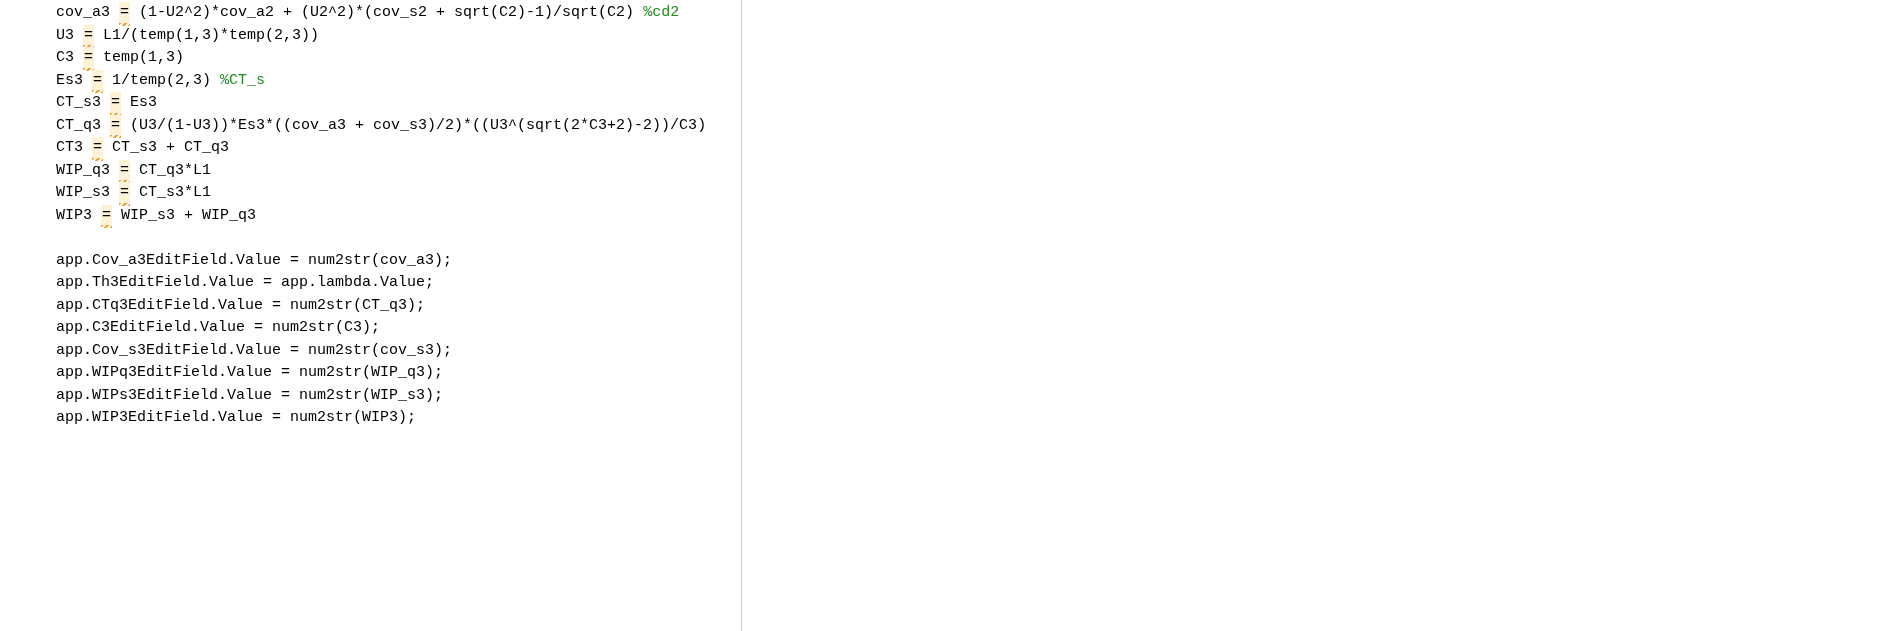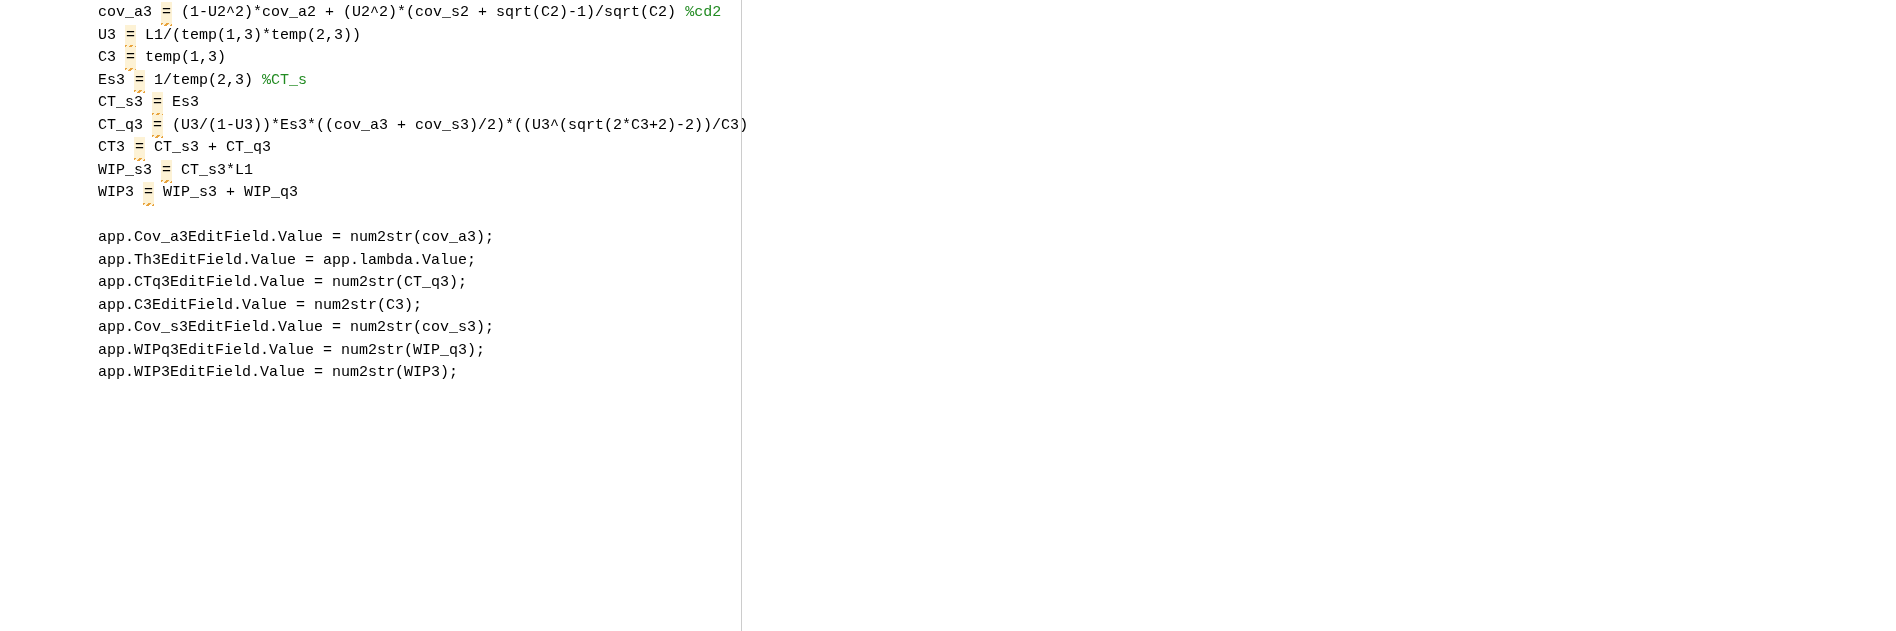--- a/index.html
+++ b/index.html
@@ -13,21 +13,21 @@
       font-size: 15px;
       line-height: 22.5px;
       color: #000000;
       width: 1896px;
       height: 631px;
       overflow: hidden;
       position: relative;
     }
     .editor-container {
       position: relative;
-      padding-left: 98px;
+      padding-left: 56px;
       padding-top: 2px;
     }
     .page-guide {
       position: absolute;
       left: 741px;
       top: 0;
       width: 1px;
       height: 631px;
       background: #cccccc;
     }
@@ -72,23 +72,25 @@
 <div class="page-guide"></div>
 
 <div class="editor-container">
 <div class="code-line"><span class="tok-default">cov_a3 </span><span class="warn-highlight warn-under">=</span><span class="tok-default"> (1-U2^2)*cov_a2 + (U2^2)*(cov_s2 + sqrt(C2)-1)/sqrt(C2) </span><span class="tok-comment">%cd2</span></div>
     <div class="code-line"><span class="tok-default">U3 </span><span class="warn-highlight warn-under">=</span><span class="tok-default"> L1/(temp(1,3)*temp(2,3))</span></div>
     <div class="code-line"><span class="tok-default">C3 </span><span class="warn-highlight warn-under">=</span><span class="tok-default"> temp(1,3)</span></div>
     <div class="code-line"><span class="tok-default">Es3 </span><span class="warn-highlight warn-under">=</span><span class="tok-default"> 1/temp(2,3) </span><span class="tok-comment">%CT_s</span></div>
     <div class="code-line"><span class="tok-default">CT_s3 </span><span class="warn-highlight warn-under">=</span><span class="tok-default"> Es3</span></div>
     <div class="code-line"><span class="tok-default">CT_q3 </span><span class="warn-highlight warn-under">=</span><span class="tok-default"> (U3/(1-U3))*Es3*((cov_a3 + cov_s3)/2)*((U3^(sqrt(2*C3+2)-2))/C3)</span></div>
     <div class="code-line"><span class="tok-default">CT3 </span><span class="warn-highlight warn-under">=</span><span class="tok-default"> CT_s3 + CT_q3</span></div>
+    <div class="code-line"><span class="tok-default">WIP_q3 </span><span class="warn-highlight warn-under">=</span><span class="tok-default"> CT_q3*L1</span></div>
     <div class="code-line"><span class="tok-default">WIP_s3 </span><span class="warn-highlight warn-under">=</span><span class="tok-default"> CT_s3*L1</span></div>
     <div class="code-line"><span class="tok-default">WIP3 </span><span class="warn-highlight warn-under">=</span><span class="tok-default"> WIP_s3 + WIP_q3</span></div>
     <div class="code-line"><span class="tok-default"></span></div>
     <div class="code-line"><span class="tok-default">app.Cov_a3EditField.Value = num2str(cov_a3);</span></div>
     <div class="code-line"><span class="tok-default">app.Th3EditField.Value = app.lambda.Value;</span></div>
     <div class="code-line"><span class="tok-default">app.CTq3EditField.Value = num2str(CT_q3);</span></div>
     <div class="code-line"><span class="tok-default">app.C3EditField.Value = num2str(C3);</span></div>
     <div class="code-line"><span class="tok-default">app.Cov_s3EditField.Value = num2str(cov_s3);</span></div>
     <div class="code-line"><span class="tok-default">app.WIPq3EditField.Value = num2str(WIP_q3);</span></div>
+    <div class="code-line"><span class="tok-default">app.WIPs3EditField.Value = num2str(WIP_s3);</span></div>
     <div class="code-line"><span class="tok-default">app.WIP3EditField.Value = num2str(WIP3);</span></div>
   </div>
 
 </body></html>

